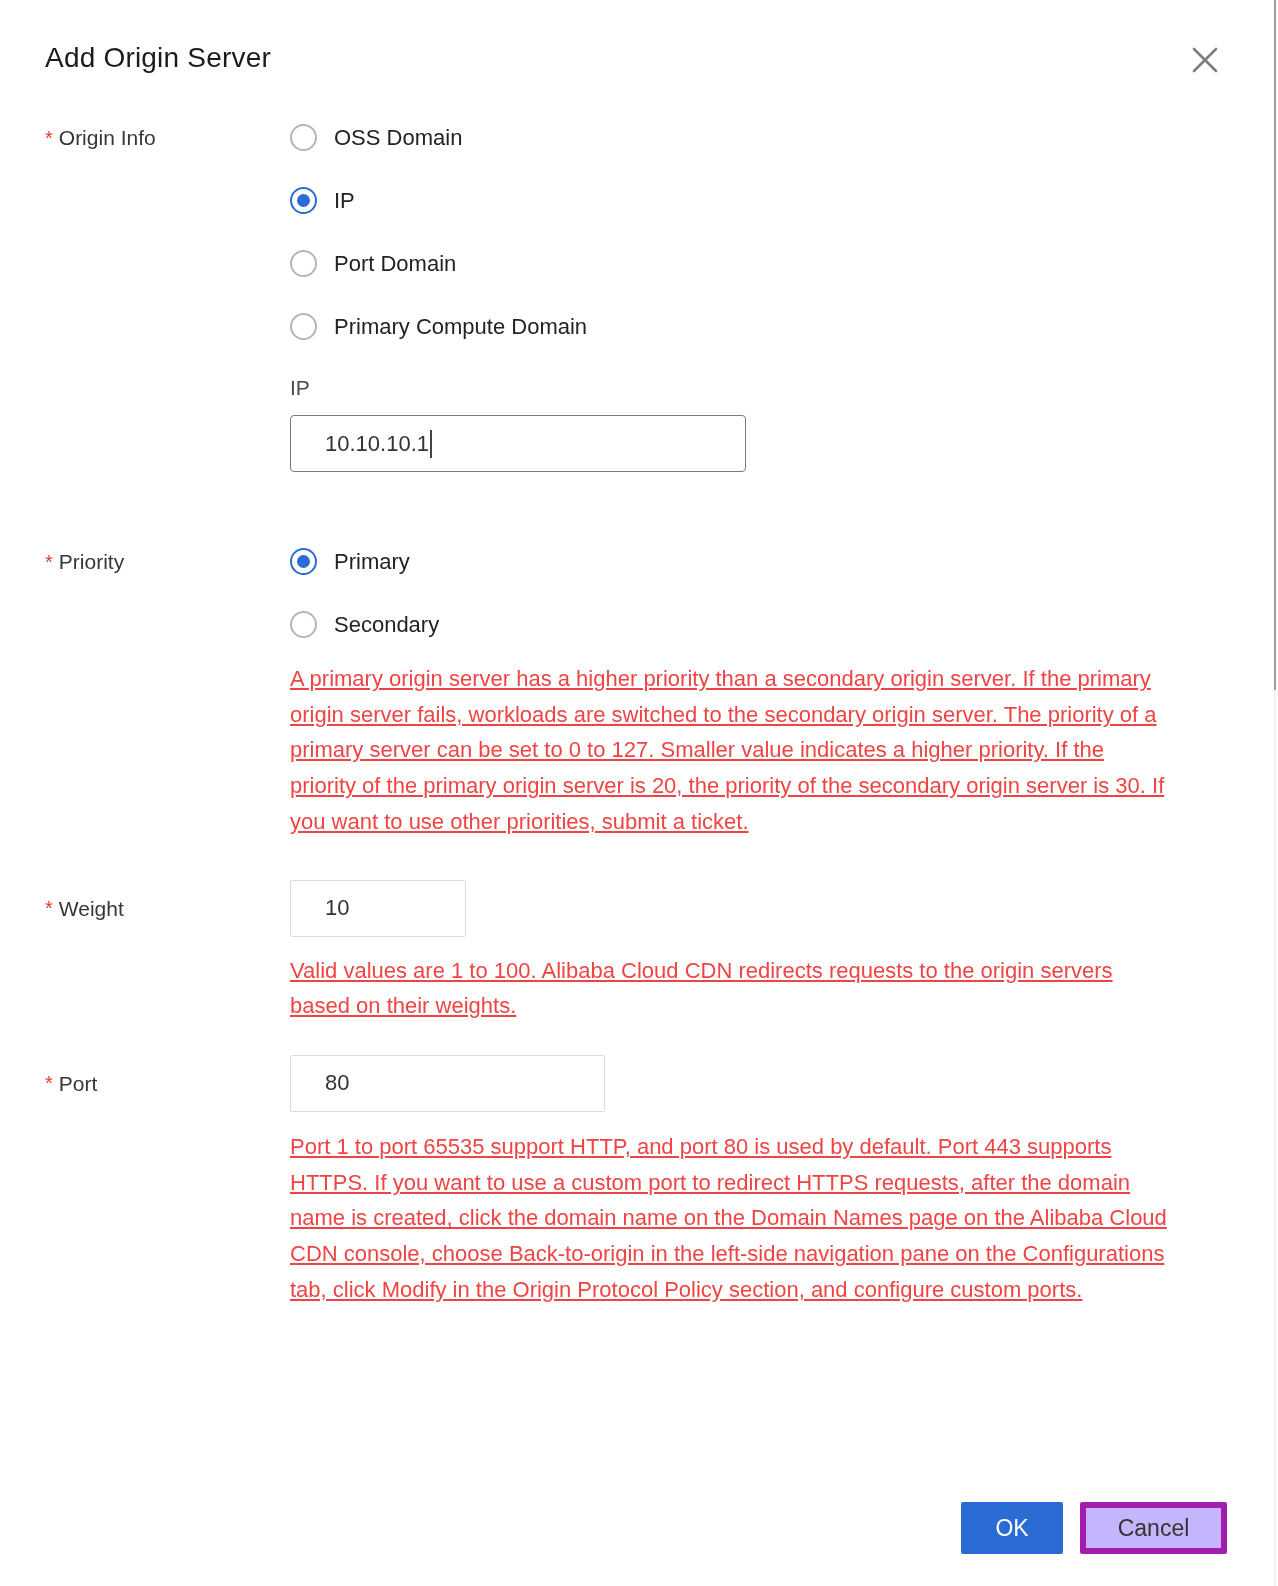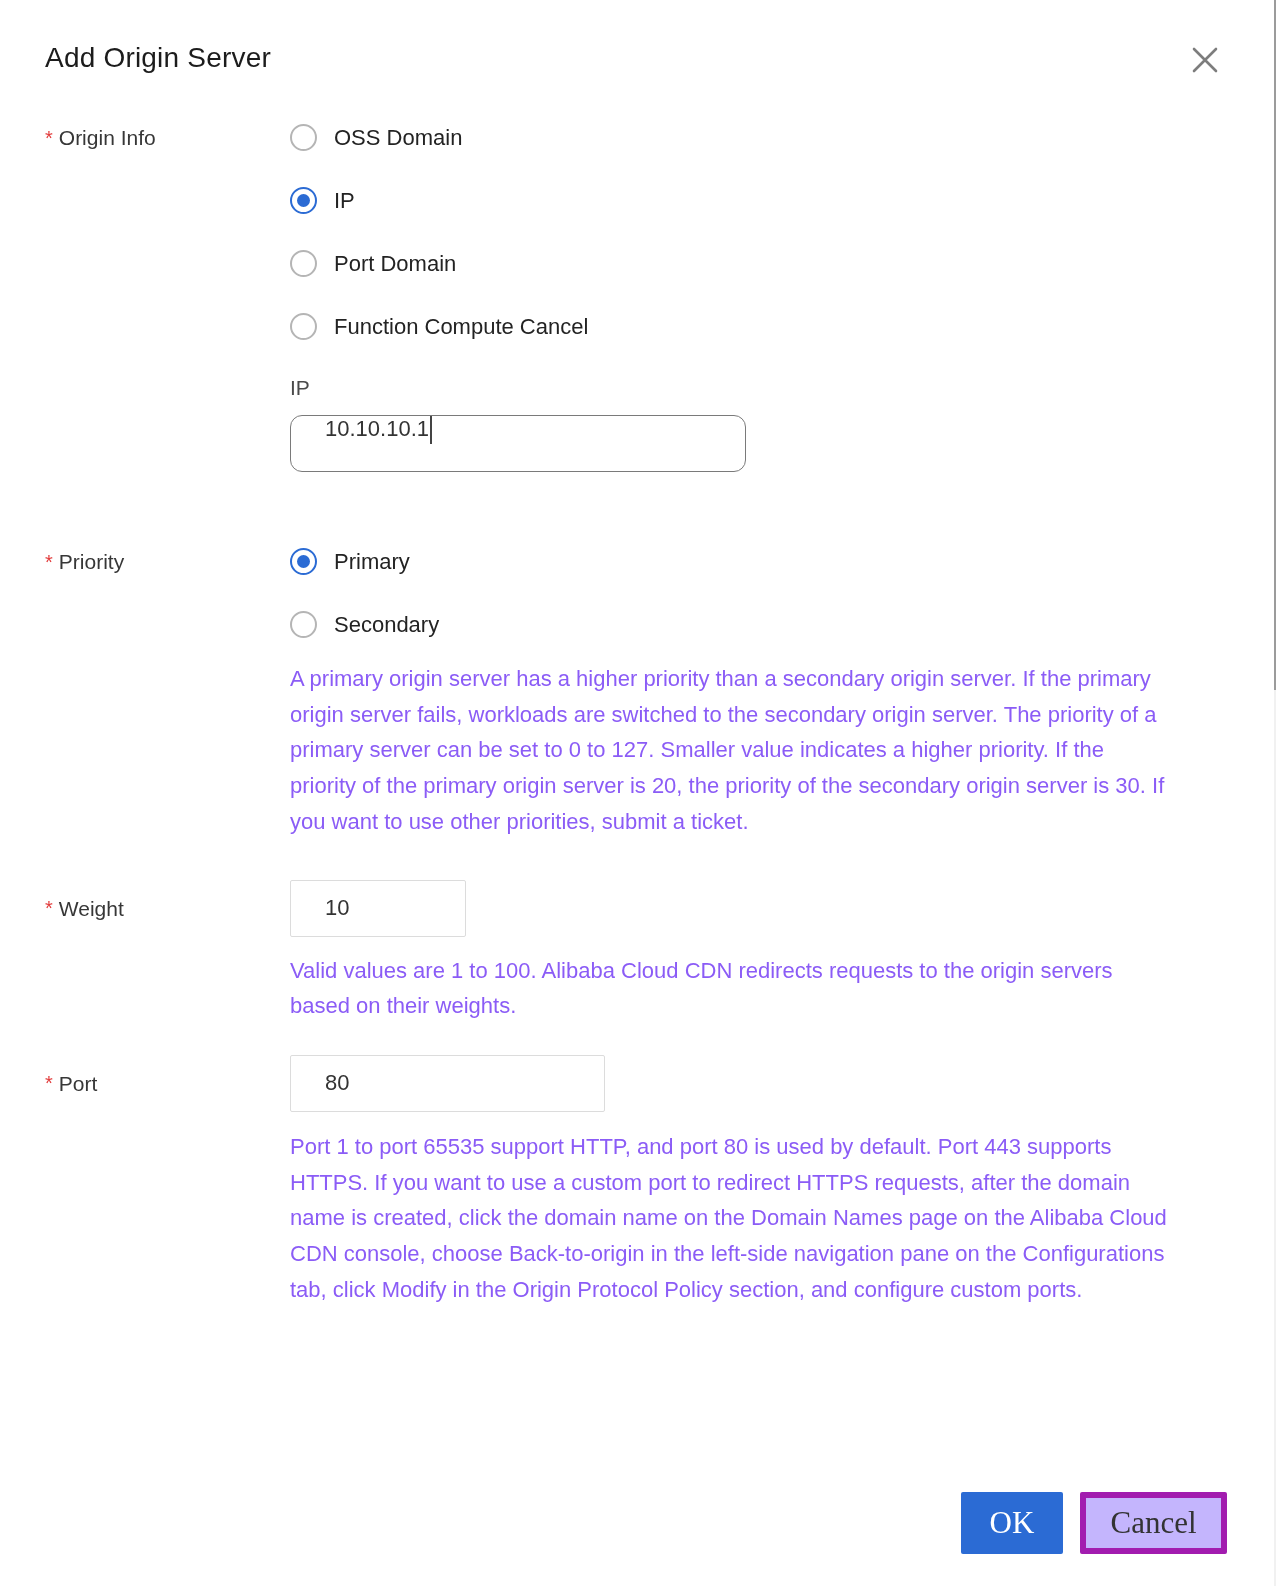--- a/index.html
+++ b/index.html
@@ -101,44 +101,45 @@
 
   .sub-label {
     margin-top: 36px;
     font-size: 21px;
     color: #4a4a4a;
   }
   .ip-input {
     margin-top: 15px;
     width: 456px; height: 57px;
     border: 1.5px solid #7a7a7a;
-    border-radius: 12px;
-    background: #fff;
-    display: flex;
-    align-items: flex-start;
+    border-radius: 4px;
+    background: #fff;
+    display: flex;
+    align-items: center;
     padding-left: 34px;
     font-size: 22px;
     color: #333;
     cursor: text;
   }
   .caret {
     display: inline-block;
     width: 2px; height: 28px;
     background: #444;
     margin-left: 1px;
   }
 
   .priority-row { margin-top: 76px; }
   .priority-row .radio-item + .radio-item { margin-top: 36px; }
 
   .help-text {
     font-size: 22px;
     line-height: 35.7px;
-    color: #8b5cf6;
+    color: #ef4444;
     max-width: 882px;
+    text-decoration: underline;
   }
   .priority-help { margin-top: 23px; }
 
   .weight-row { margin-top: 40px; align-items: center; }
   .weight-row .row-label, .port-row .row-label { display: flex; align-items: center; }
   .small-input {
     width: 176px; height: 57px;
     border: 1px solid #dcdcdc;
     border-radius: 2px;
     background: #fff;
@@ -158,28 +159,28 @@
   .weight-row .row-label, .port-row .row-label { height: 57px; }
 
   .footer {
     position: absolute;
     right: 51px;
     bottom: 32px;
     display: flex;
     gap: 17px;
   }
   .btn {
-    height: 62px;
-    font-size: 31px;
+    height: 52px;
+    font-size: 23px;
     border-radius: 2px;
     cursor: pointer;
     display: flex;
     align-items: center;
     justify-content: center;
-    font-family: Liberation Serif, serif;
+    font-family: Liberation Sans, sans-serif;
   }
   .btn-ok {
     width: 102px;
     background: #2b6bd4;
     color: #ffffff;
     border: none;
   }
   .btn-cancel {
     width: 147px;
     background: #c4b5fd;
@@ -215,21 +216,21 @@
         <div class="radio-item">
           <span class="radio selected"></span>
           <span class="radio-label">IP</span>
         </div>
         <div class="radio-item">
           <span class="radio"></span>
           <span class="radio-label">Port Domain</span>
         </div>
         <div class="radio-item">
           <span class="radio"></span>
-          <span class="radio-label">Function Compute Cancel</span>
+          <span class="radio-label">Primary Compute Domain</span>
         </div>
 
         <div class="sub-label">IP</div>
         <div class="ip-input">
           <span>10.10.10.1</span>
             <span class="caret"></span>
         </div>
       </div>
     </div>
 

